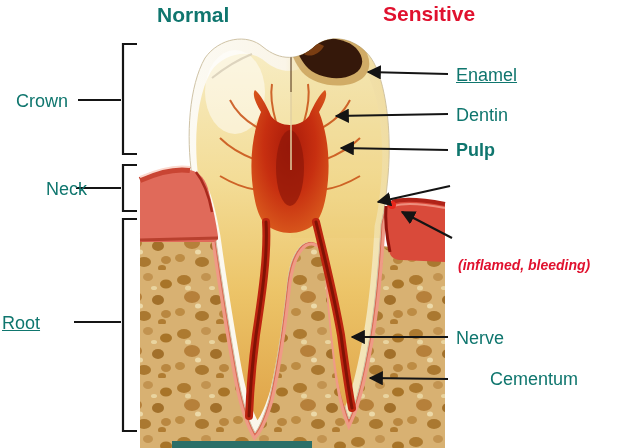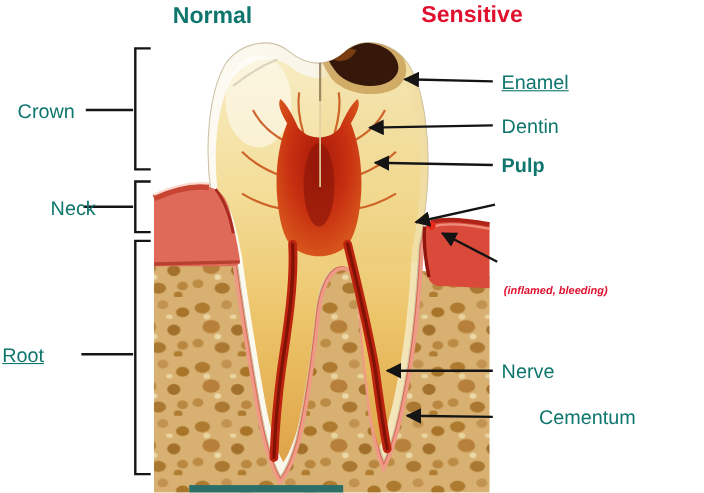--- a/index.html
+++ b/index.html
@@ -2,21 +2,21 @@
 <html><head>
 <meta charset="utf-8">
 <style>
   html,body{margin:0;padding:0;background:#fff;}
   #stage{position:relative;width:640px;height:448px;background:#ffffff;overflow:hidden;
          font-family:"Liberation Sans",sans-serif;}
   svg{position:absolute;left:0;top:0;}
   .label{position:absolute;color:#0f766e;font-size:18px;line-height:22px;white-space:nowrap;}
   .label.red{color:#e0112e;font-weight:bold;}
   .top-label{font-size:21px;font-weight:bold;}
-  .note{font-size:10px;font-style:italic;font-weight:600;}
+  .note{font-size:14px;font-style:italic;font-weight:600;}
 </style>
 </head>
 <body>
 
 <div id="stage">
 
   <svg width="640" height="448" viewBox="0 0 640 448">
     <defs>
       <path id="toothPath" d="M 192 176 C 186 136, 189 86, 205 58 C 219 38, 247 33, 263 47 C 280 61, 299 61, 315 46 C 331 33, 357 38, 371 58 C 386 80, 392 132, 388 176 C 386 198, 384 212, 381 224 C 379 262, 375 312, 367 352 C 361 384, 355 406, 349 419 C 344 406, 340 386, 337 356 C 332 314, 330 282, 328 258 C 324 240, 309 236, 299 248 C 292 257, 289 268, 287 283 C 283 320, 277 366, 269 400 C 264 417, 259 428, 255 433 C 248 420, 242 400, 237 372 C 229 327, 221 277, 215 234 C 211 212, 207 196, 203 186 C 199 181, 195 179, 192 176 Z"></path>
       <linearGradient id="enamelGrad" x1="0" y1="0" x2="1" y2="0">

